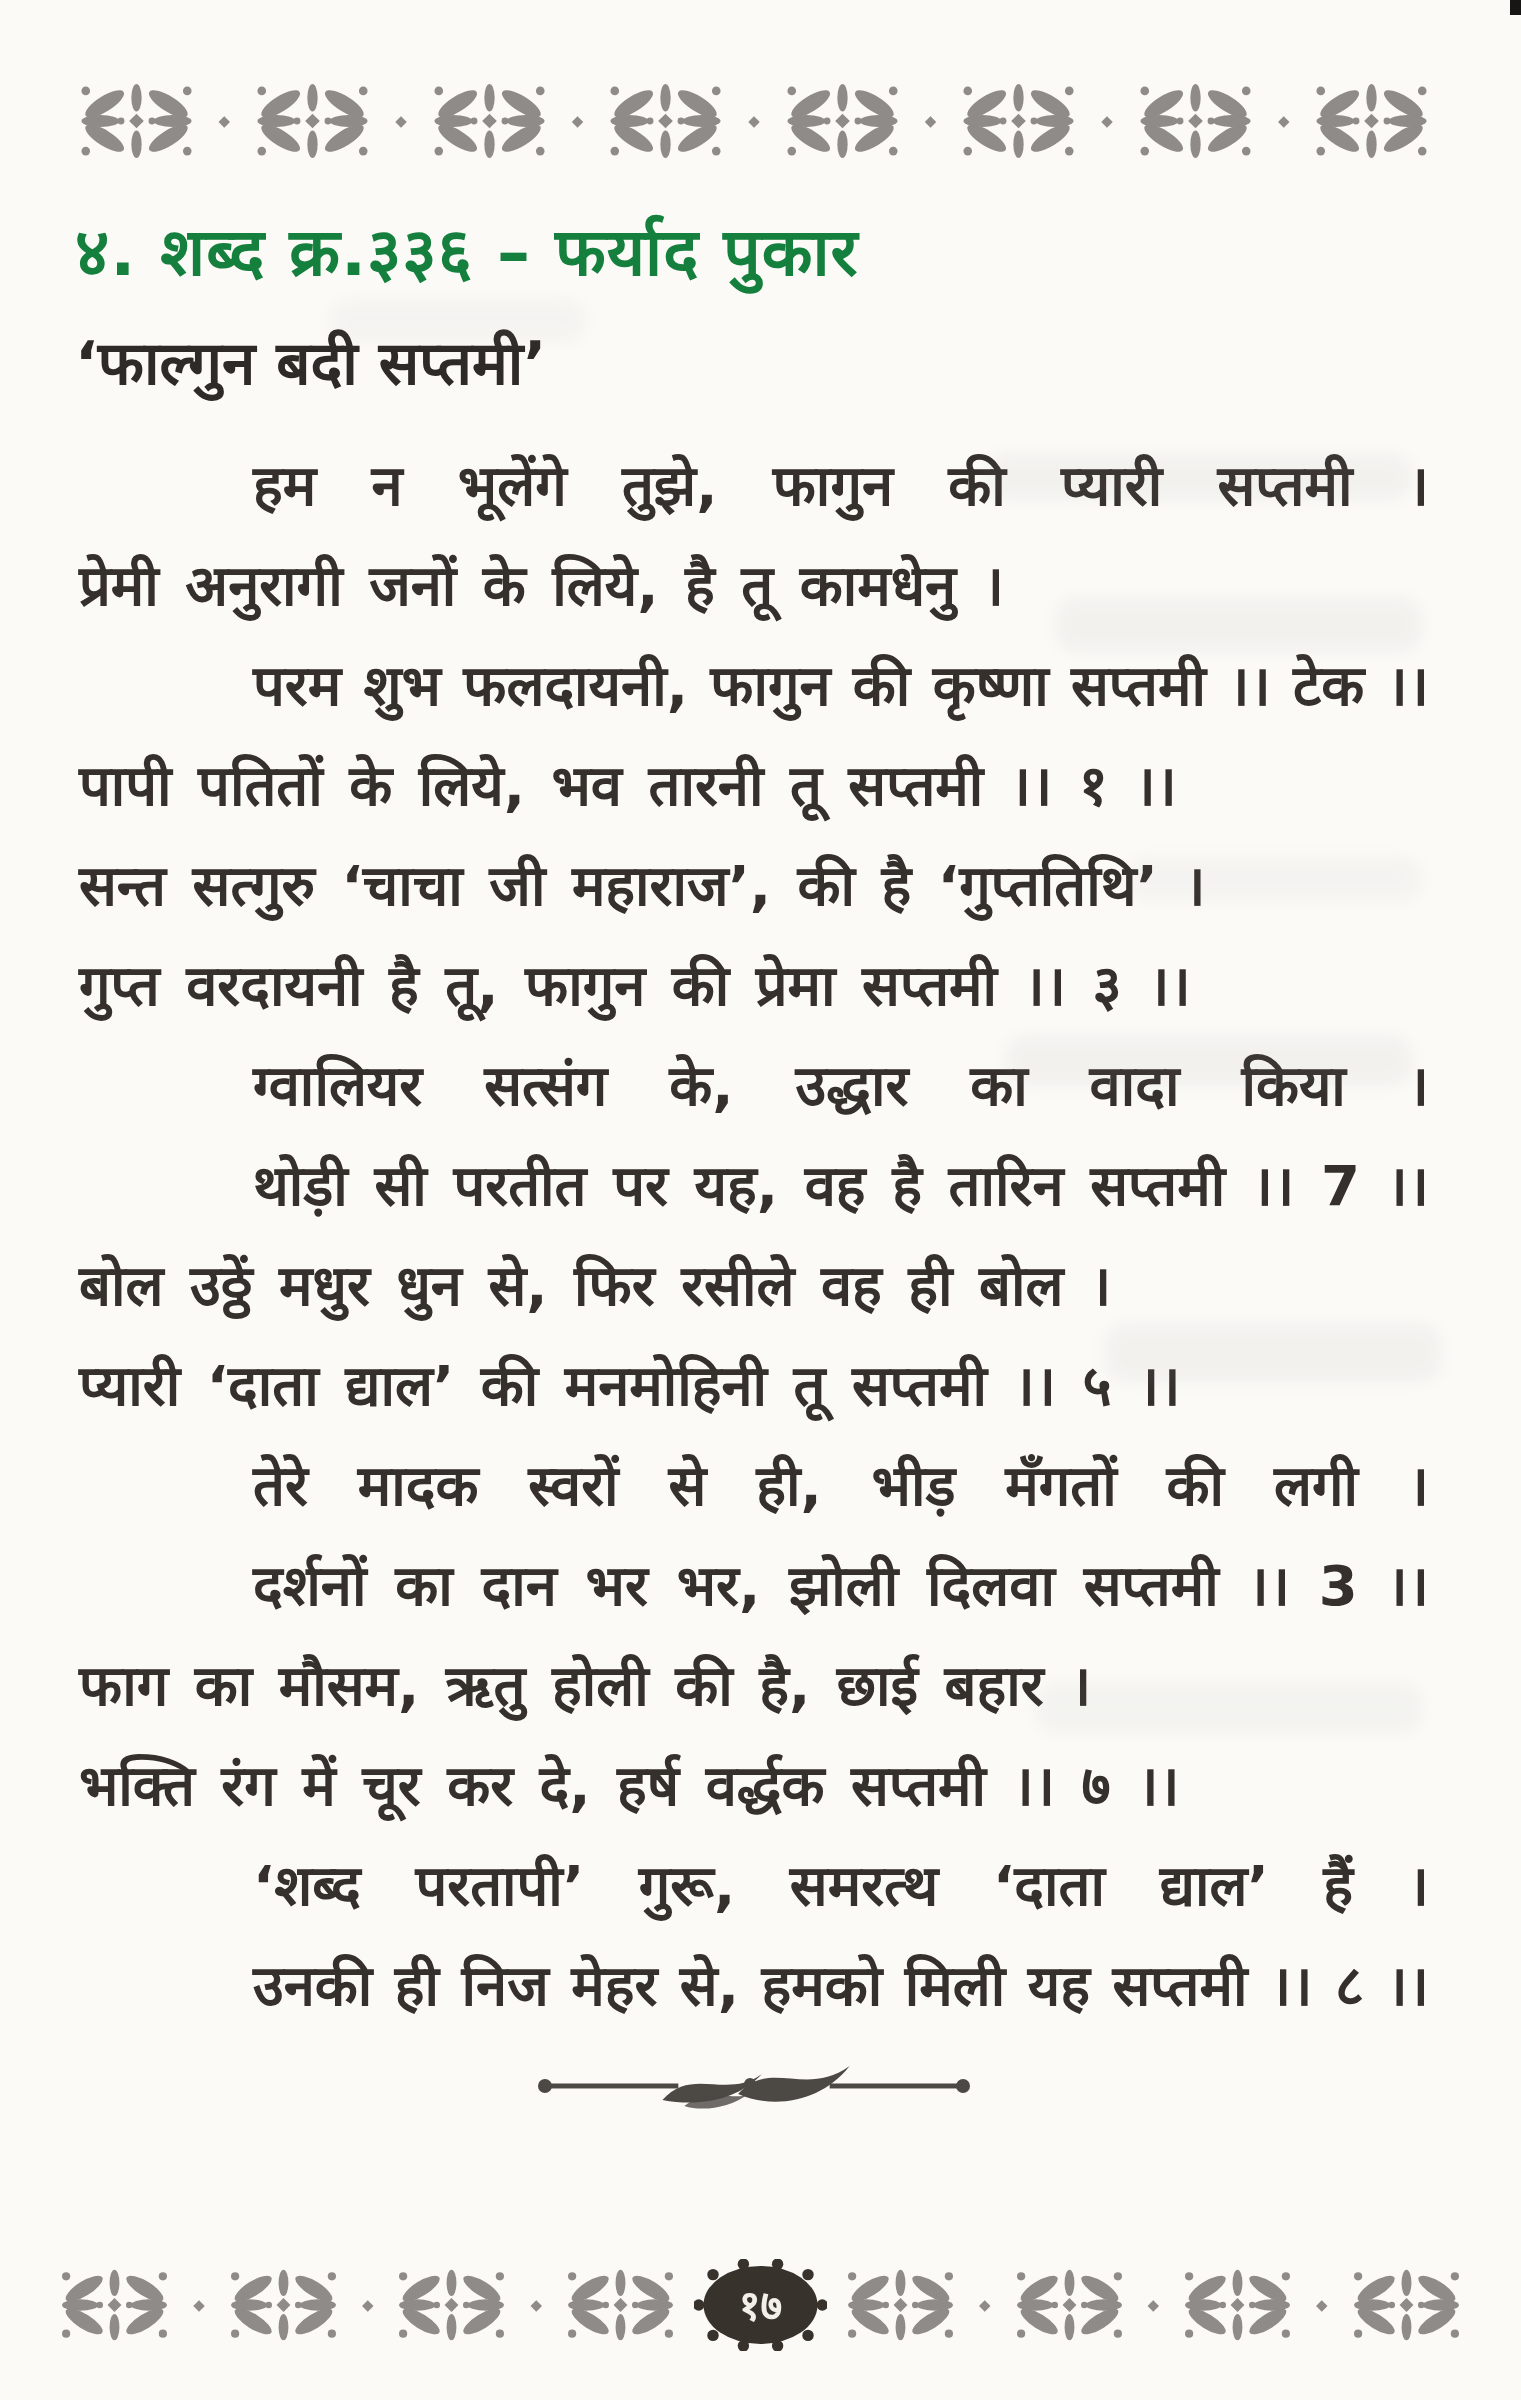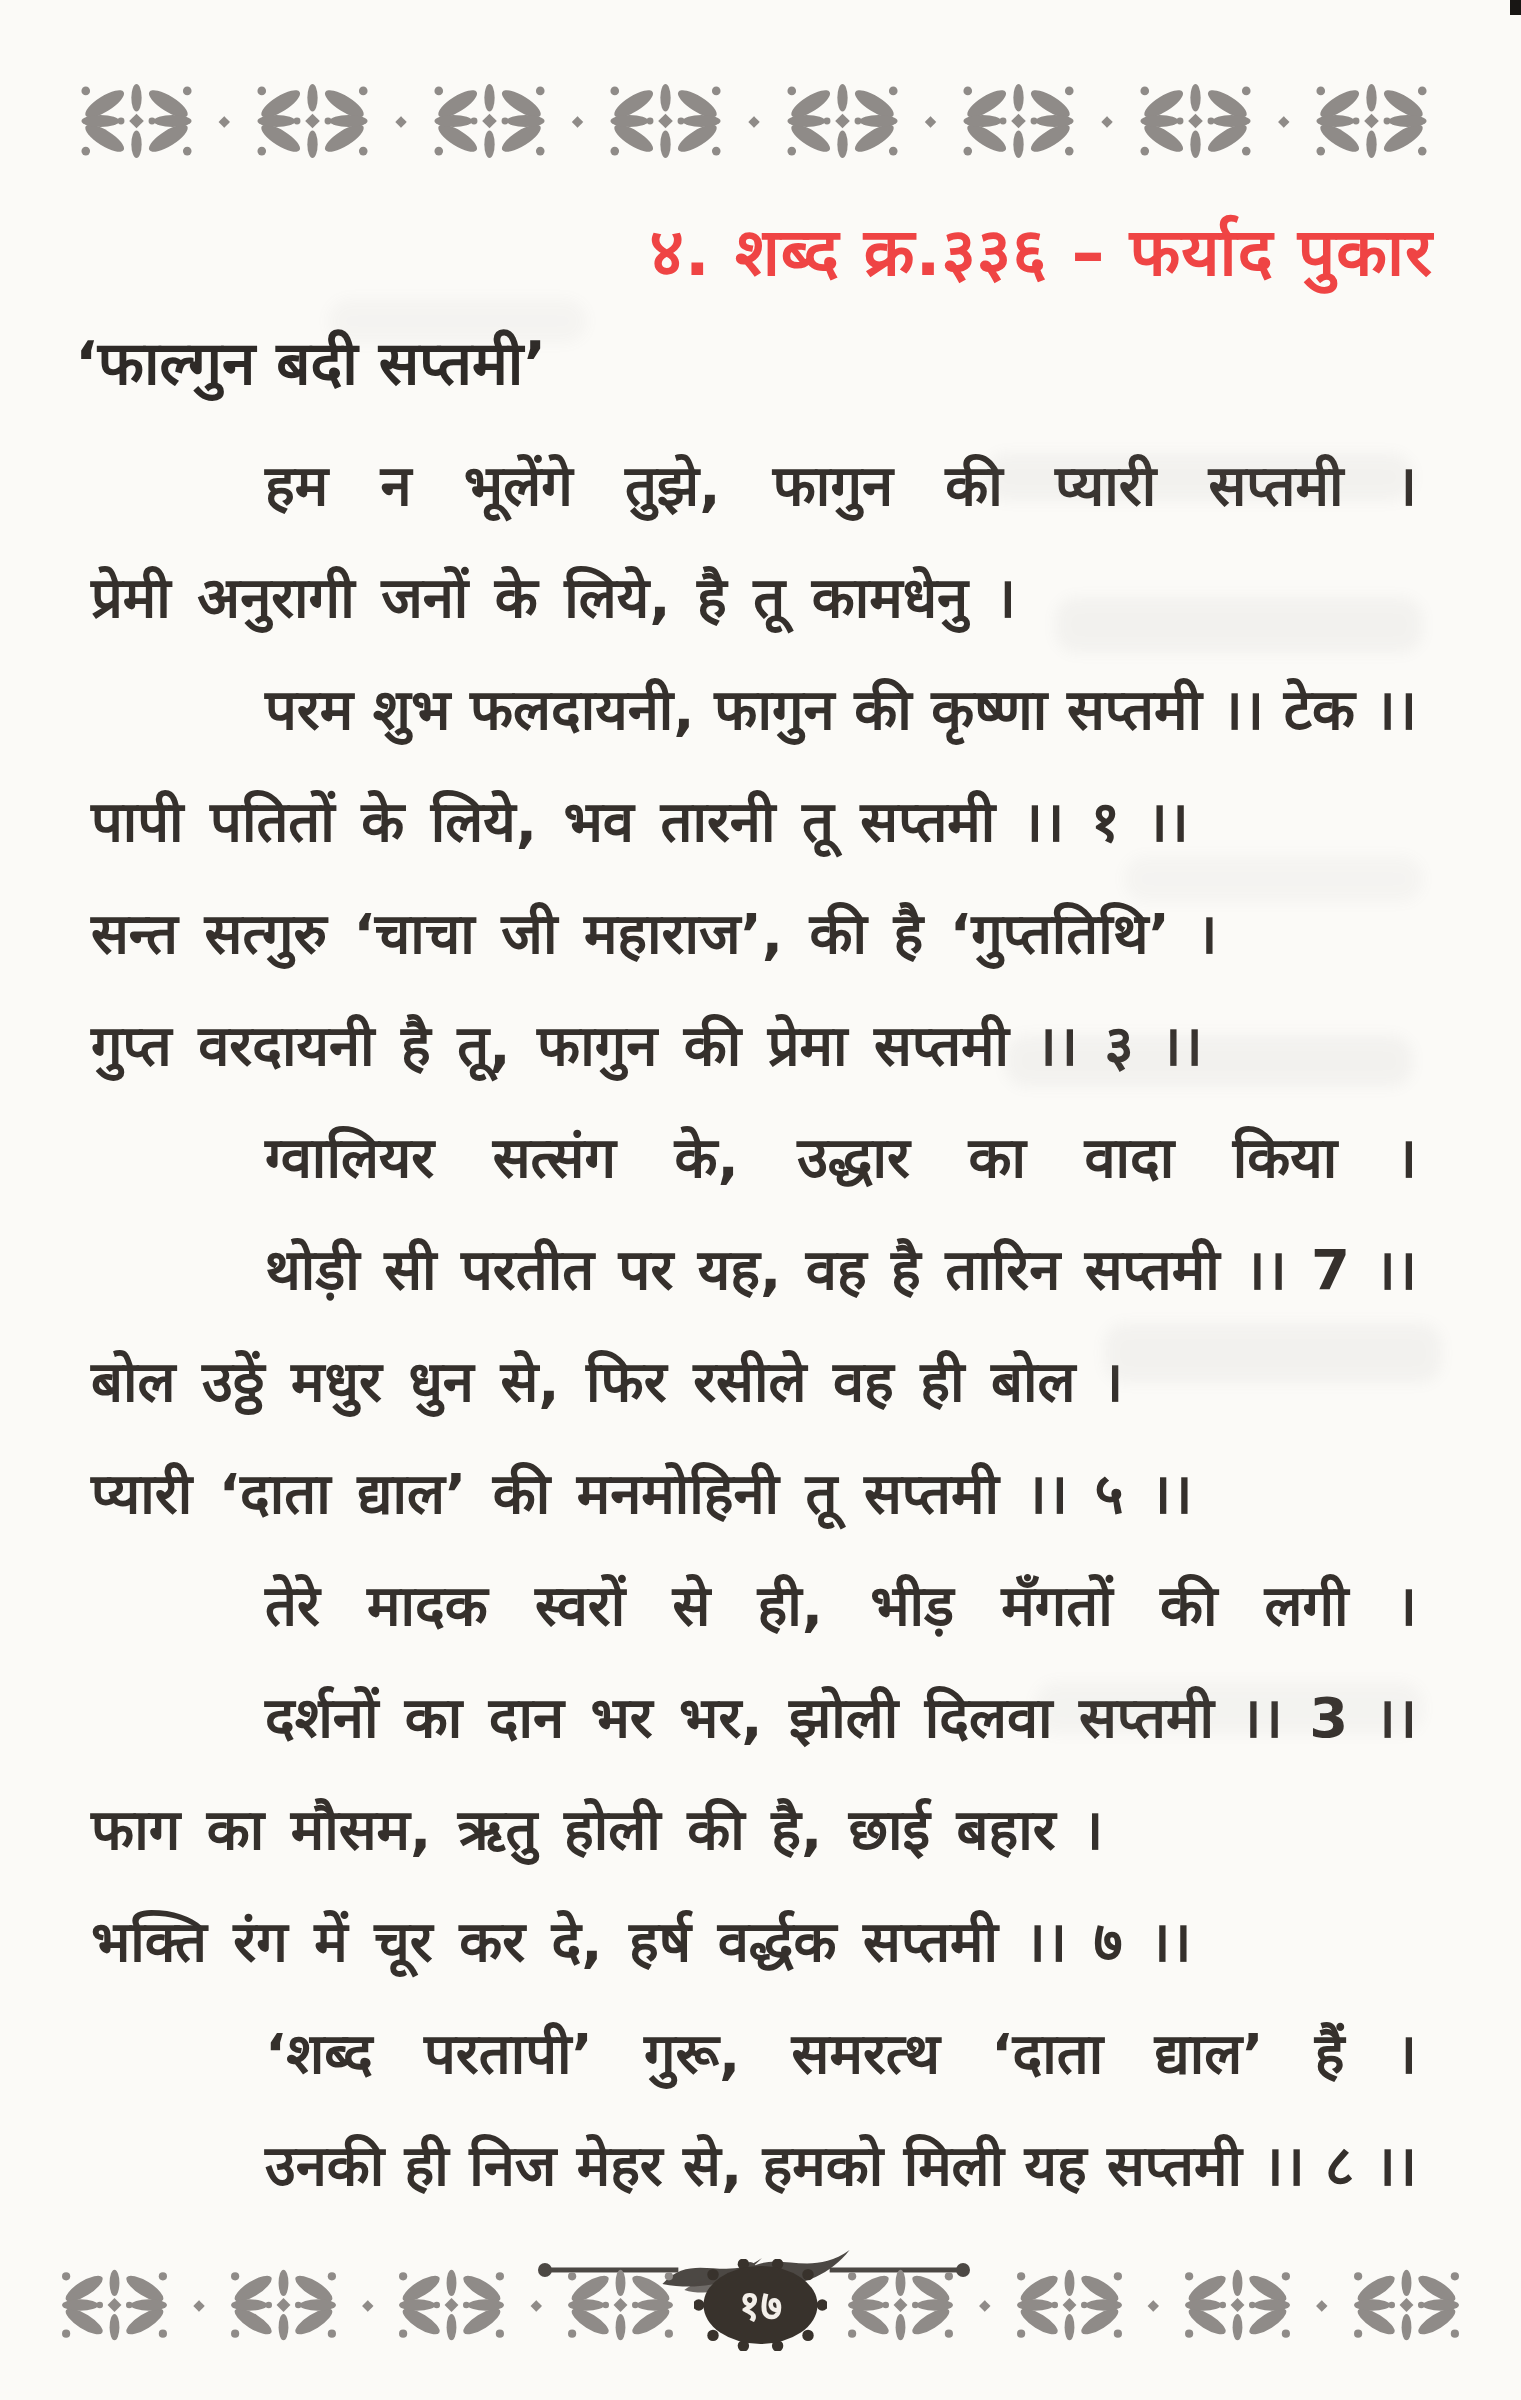--- a/index.html
+++ b/index.html
@@ -20,30 +20,30 @@
   }
   .page{position:relative;width:100%;height:100%;padding:78px 88px 0 75px}
   .ornament-row{display:flex;align-items:center;justify-content:center}
   .motif{display:inline-flex;align-items:center}
   .motif-svg{display:block}
   .dot-sep{
     color:var(--ornament);font-size:15px;line-height:1;
     margin:0 9px;user-select:none;
   }
   h1.title{
-    font-size:66px;font-weight:700;text-align:right;
-    margin:40px 0 0;letter-spacing:1px;color:#ef4444;
+    font-size:66px;font-weight:700;text-align:left;
+    margin:40px 0 0;letter-spacing:1px;color:#15803d;
   }
   h2.subtitle{
     font-size:60px;font-weight:700;text-align:left;
     margin:26px 0 0;color:#2e2a27;
   }
   .verses{margin-top:36px}
   .line{
-    font-size:56px;font-weight:700;line-height:96px;margin:16px;
+    font-size:56px;font-weight:700;line-height:96px;margin:4px;
     color:var(--ink);
   }
   .line.indent{
     padding-left:174px;
     text-align:justify;text-align-last:justify;
     text-justify:inter-word;
   }
   .line.flush{word-spacing:7px}
   .divider{display:flex;justify-content:center;margin-top:12px}
   .bottom-border{

